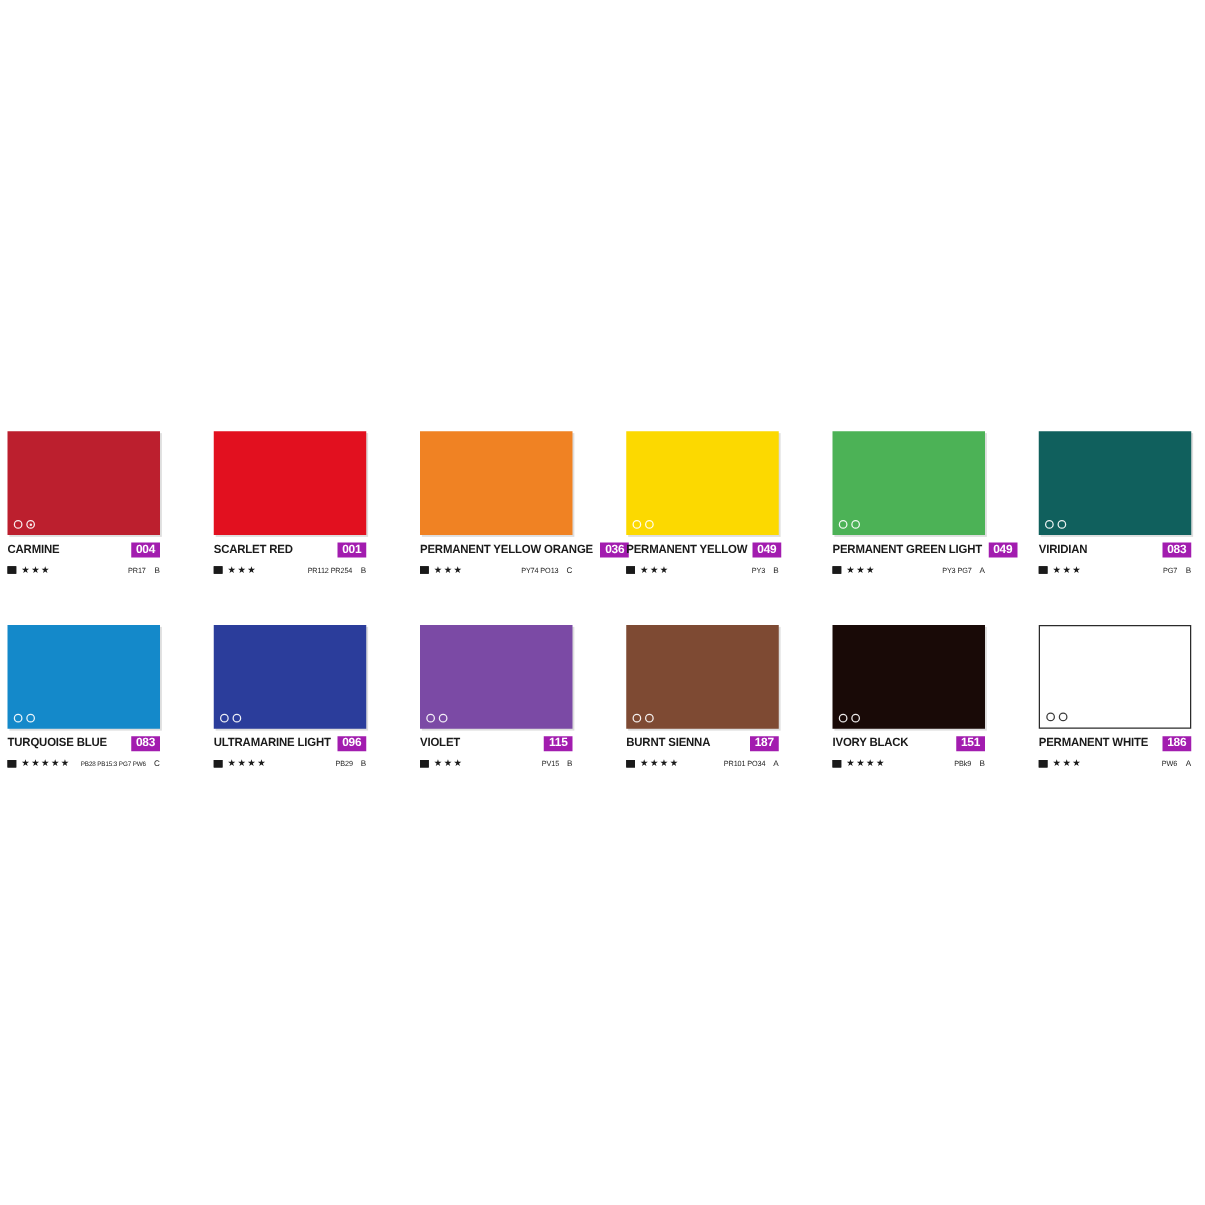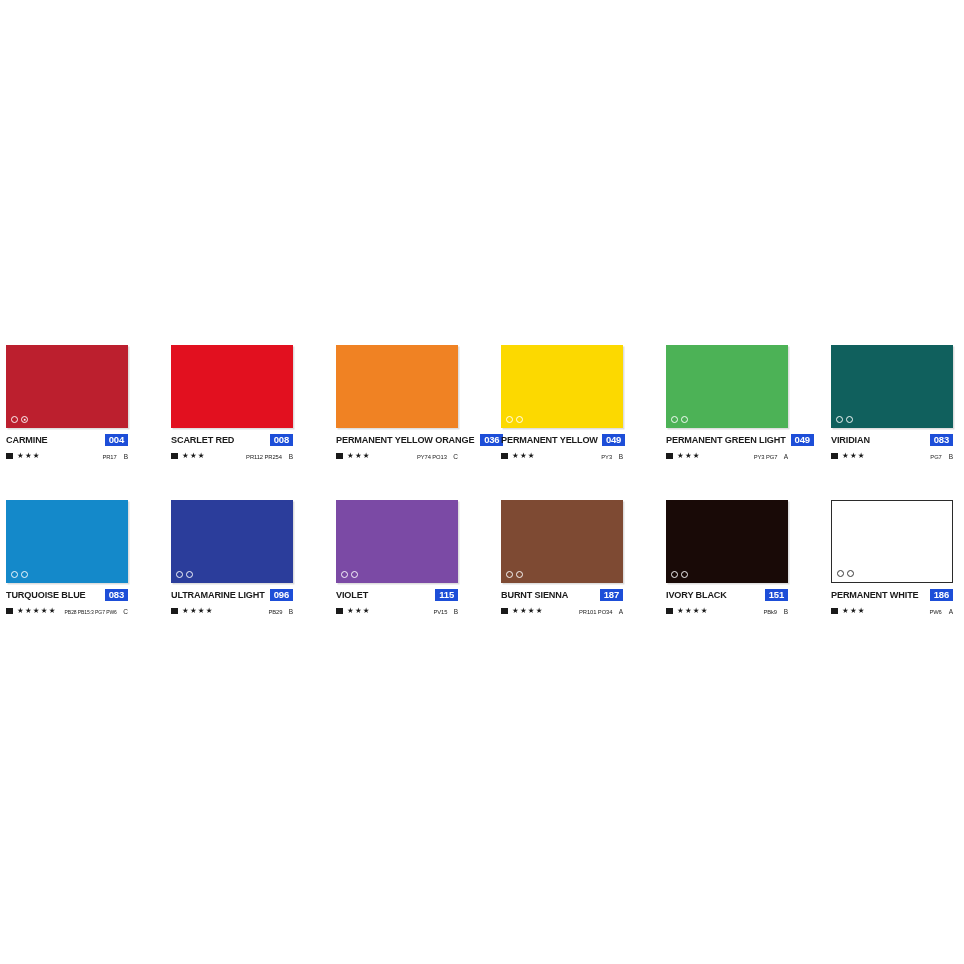--- a/index.html
+++ b/index.html
@@ -89,21 +89,21 @@
   .color-name {
     font-size: 9.5px;
     font-weight: bold;
     letter-spacing: -0.15px;
     color: #1a1a1a;
     white-space: nowrap;
     transform: scaleX(0.96);
     transform-origin: left center;
   }
   .color-code {
-    background: #1d4ed8;
+    background: #a21caf;
     color: #ffffff;
     font-size: 9.5px;
     font-weight: bold;
     letter-spacing: -0.2px;
     padding: 1px 4px 1.5px 4px;
     line-height: 1;
     flex: 0 0 auto;
   }
   .meta-row {
     margin-top: 5px;
@@ -184,21 +184,21 @@
           <div class="meta-right">
             <span class="pigment">PR17</span>
             <span class="series">B</span>
           </div>
         </div>
       </div>
       <div class="swatch-card">
         <div class="swatch-chip" style="background: rgb(226, 16, 31);"></div>
         <div class="name-row">
           <span class="color-name">SCARLET RED</span>
-          <span class="color-code">008</span>
+          <span class="color-code">001</span>
         </div>
         <div class="meta-row">
           <div class="meta-left">
             <span class="opacity-square"></span>
             <span class="stars">
               <span class="star">★</span>
               <span class="star">★</span>
               <span class="star">★</span>
             </span>
           </div>

